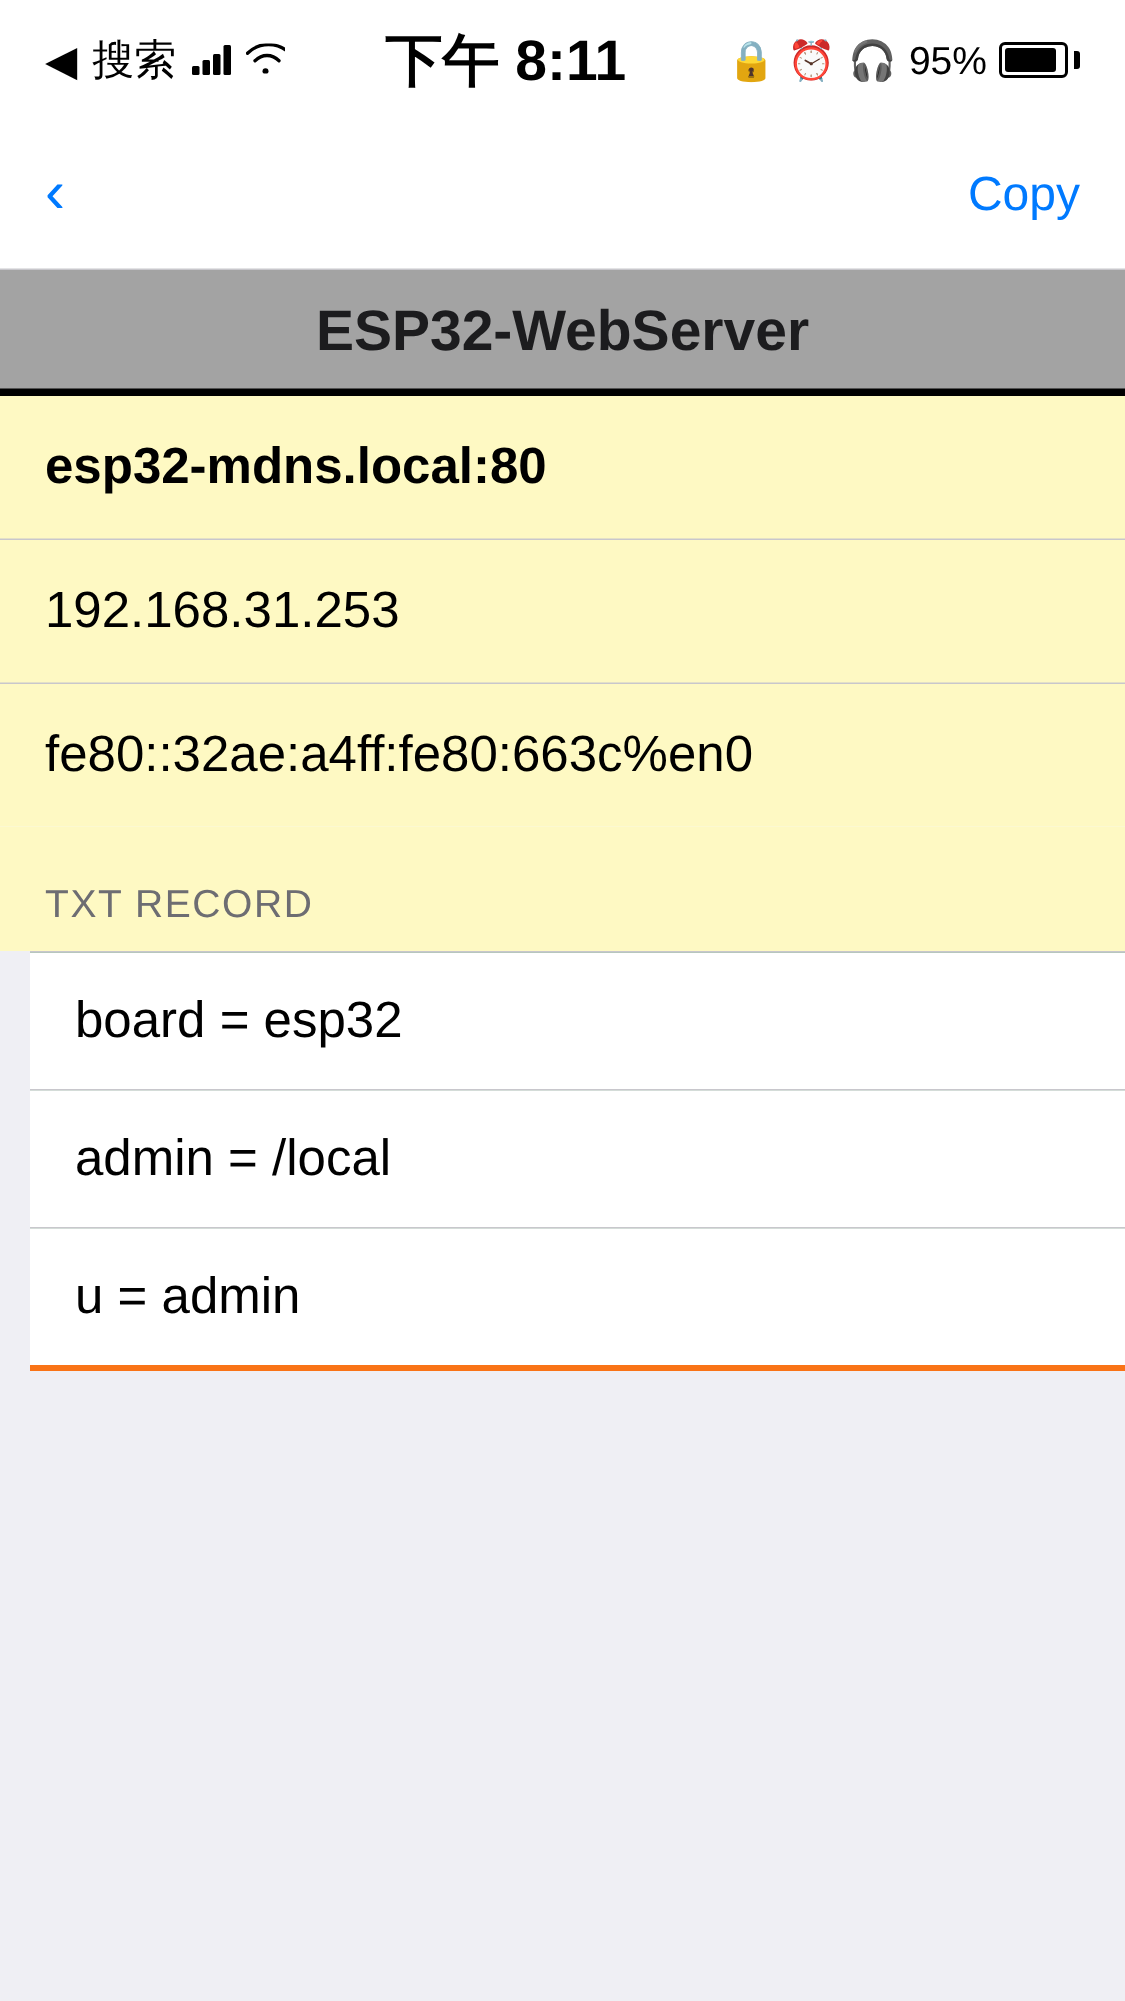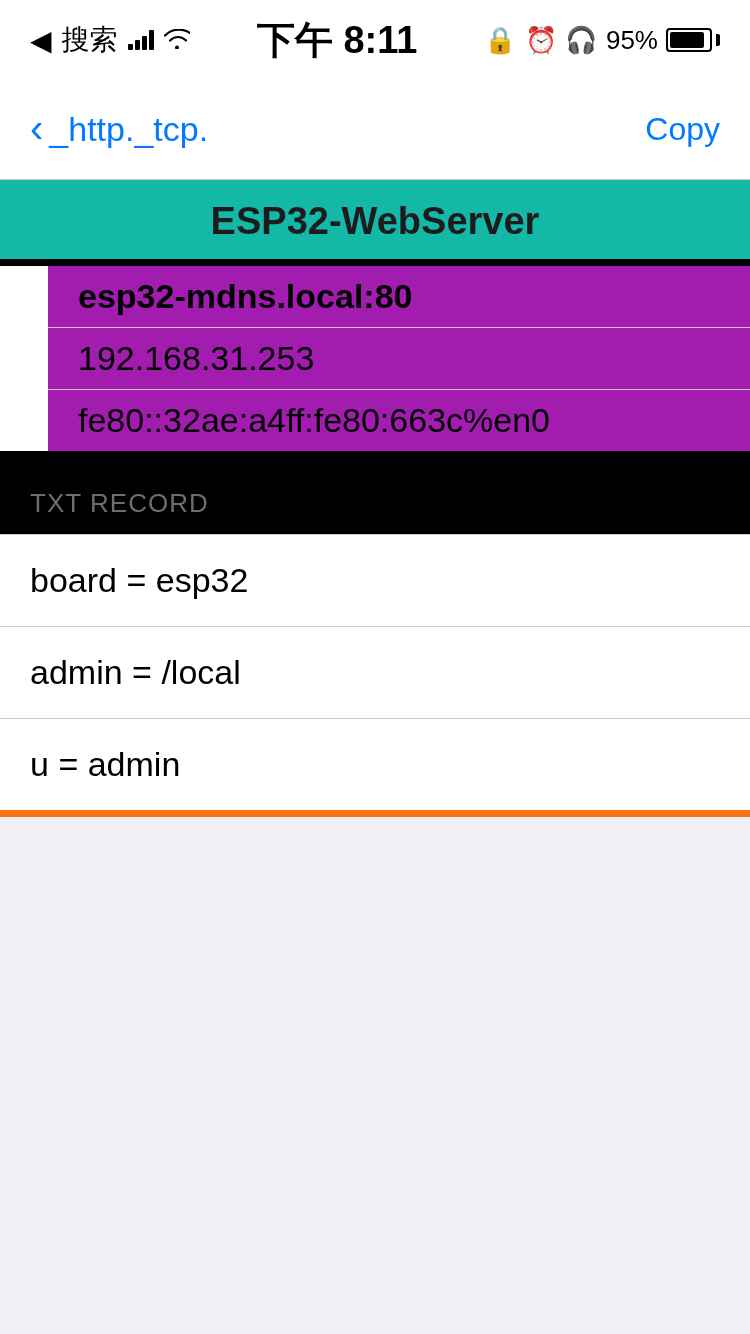--- a/index.html
+++ b/index.html
@@ -91,75 +91,75 @@
       line-height: 1;
       margin-top: -3px;
     }
     .nav-copy {
       color: #007aff;
       font-size: 32px;
     }
 
     
     .section-title {
-      background: #14b8a6;
+      background: #a3a3a3;
       padding: 20px 30px 16px;
-      border-bottom: 7px solid #000000;
+      border-bottom: 5px solid #000000;
     }
     .section-title-text {
       font-size: 38px;
       font-weight: 700;
       color: #1c1c1e;
       text-align: center;
     }
 
     
     .card-group {
       background: #fff;
       margin-bottom: 0;
     }
 
     .list-item {
-      background: #a21caf;
-      padding: 11px 30px;
+      background: #fef9c3;
+      padding: 28px 30px;
       border-bottom: 1px solid #c8c7cc;
       font-size: 34px;
       color: #000;
-      margin-left: 48px;
     }
     .list-item:last-child {
       border-bottom: none;
     }
 
     
     .section-header {
       padding: 30px 30px 14px;
-      background: #000000;
+      background: #fef9c3;
     }
     .section-header-text {
       font-size: 26px;
       font-weight: 400;
       color: #6d6d72;
       letter-spacing: 0.04em;
       text-transform: uppercase;
     }
 
     .txt-group {
       background: #14532d;
       border-top: 1px solid #c8c7cc;
+      margin-left: 20px;
     }
     .txt-item {
       background: #fff;
       padding: 26px 30px;
       border-bottom: 1px solid #c8c7cc;
       font-size: 34px;
       color: #000;
     }
     .txt-item:last-child {
-      border-bottom: 7px solid #f97316;
+      border-bottom: 4px solid #f97316;
     }
 
     .bottom-area {
       background: #efeff4;
       min-height: 400px;
     }
 
     
     .signal-bars {
       display: inline-flex;
@@ -210,21 +210,20 @@
           <span class="battery-fill"></span>
         </span>
         <span class="battery-tip"></span>
     </span>
   </div>
 </div>
 
 <div class="nav-bar">
   <a class="nav-back">
     <span class="nav-back-icon">‹</span>
-    <span>_http._tcp.</span>
   </a>
   <span class="nav-copy">Copy</span>
 </div>
 
 <div class="section-title">
   <div class="section-title-text">ESP32-WebServer</div>
 </div>
 
 <div class="card-group">
   <div class="list-item">

